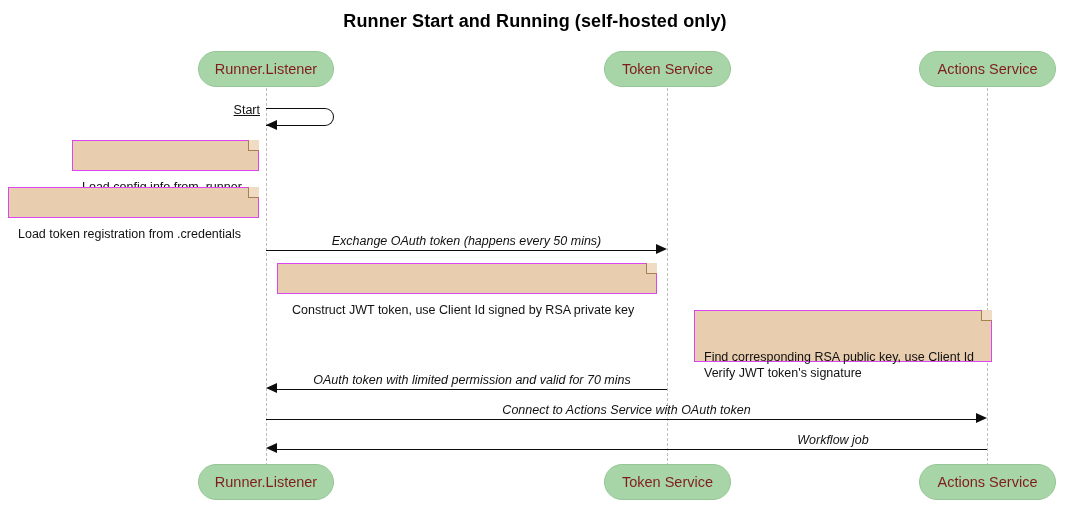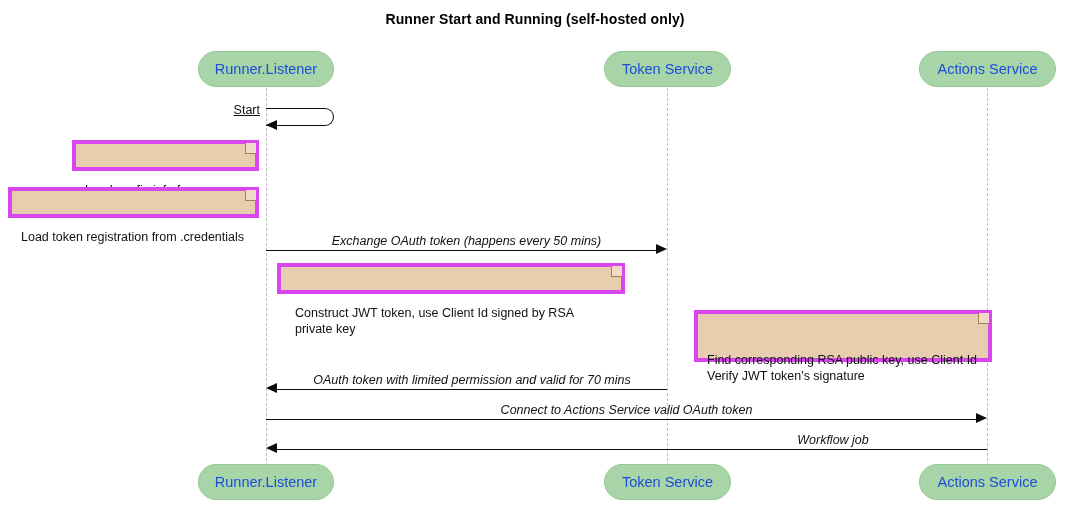--- a/index.html
+++ b/index.html
@@ -22,21 +22,21 @@
     width: 1070px;
     height: 525px;
   }
 
   .title {
     position: absolute;
     left: 0;
     top: 11px;
     width: 1070px;
     text-align: center;
-    font-size: 14px;
+    font-size: 18px;
     font-weight: bold;
     color: #000000;
     letter-spacing: 0.1px;
   }
 
   
   .lifeline {
     position: absolute;
     top: 88px;
     height: 378px;
@@ -48,30 +48,30 @@
   .participant {
     position: absolute;
     height: 36px;
     background: #a8d5a8;
     border: 1px solid #95c795;
     border-radius: 18px;
     display: flex;
     align-items: center;
     justify-content: center;
     font-size: 14.5px;
-    color: #1d4ed8;
+    color: #7f1d1d;
     box-sizing: border-box;
     white-space: nowrap;
   }
 
   
   .note {
     position: absolute;
     background: #e8cdae;
-    border: 4px solid #d946ef;
+    border: 1px solid #d946ef;
     box-sizing: border-box;
     font-size: 12.5px;
     color: #111111;
     padding: 6px 9px 6px 9px;
     line-height: 16px;
     white-space: pre-line;
   }
   .note .fold {
     position: absolute;
     top: -1px;
@@ -163,36 +163,36 @@
 
   <div class="note" style="left:8px; top:187px; width:251px; height:31px;">
     <span class="fold"></span>
     <span>Load token registration from .credentials</span>
   </div>
 
   <div class="msg-label" style="left:266px; top:234px; width:401px;">Exchange OAuth token (happens every 50 mins)</div>
   <div class="msg-line" style="left:266px; top:250px; width:390px;"></div>
   <div class="arrowhead right" style="left:656px; top:244px;"></div>
 
-  <div class="note" style="left:277px; top:263px; width:348px; height:31px;padding-left:14px;">
+  <div class="note" style="left:277px; top:263px; width:380px; height:31px;padding-left:14px;">
     <span class="fold"></span>
     <span>Construct JWT token, use Client Id signed by RSA private key</span>
   </div>
 
   <div class="note" style="left:678px; top:310px; width:298px; height:52px;margin-left:16px;">
     <span class="fold"></span>
     <span>Find corresponding RSA public key, use Client Id
 Verify JWT token's signature</span>
   </div>
 
   <div class="msg-label" style="left:277px; top:373px; width:390px;">OAuth token with limited permission and valid for 70 mins</div>
   <div class="msg-line" style="left:277px; top:389px; width:390px;"></div>
   <div class="arrowhead left" style="left:266px; top:383px;"></div>
 
-  <div class="msg-label" style="left:266px; top:403px; width:721px;">Connect to Actions Service valid OAuth token</div>
+  <div class="msg-label" style="left:266px; top:403px; width:721px;">Connect to Actions Service with OAuth token</div>
   <div class="msg-line" style="left:266px; top:419px; width:710px;"></div>
   <div class="arrowhead right" style="left:976px; top:413px;"></div>
 
   <div class="msg-label" style="left:287px; top:433px; width:780px; text-align:center; padding-left:312px; box-sizing:border-box;">Workflow job</div>
   <div class="msg-line" style="left:277px; top:449px; width:710px;"></div>
   <div class="arrowhead left" style="left:266px; top:443px;"></div>
 
   <div class="participant" style="left:198px; top:464px; width:136px;">
     <span>Runner.Listener</span>
   </div>

